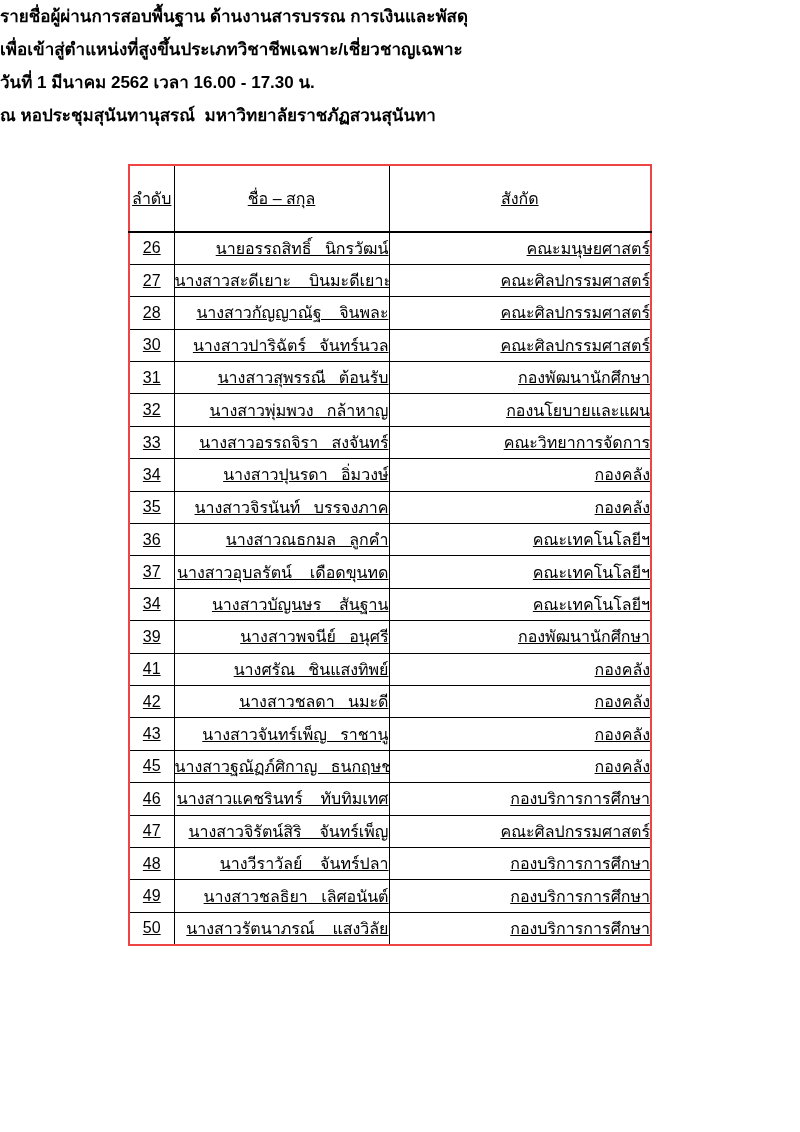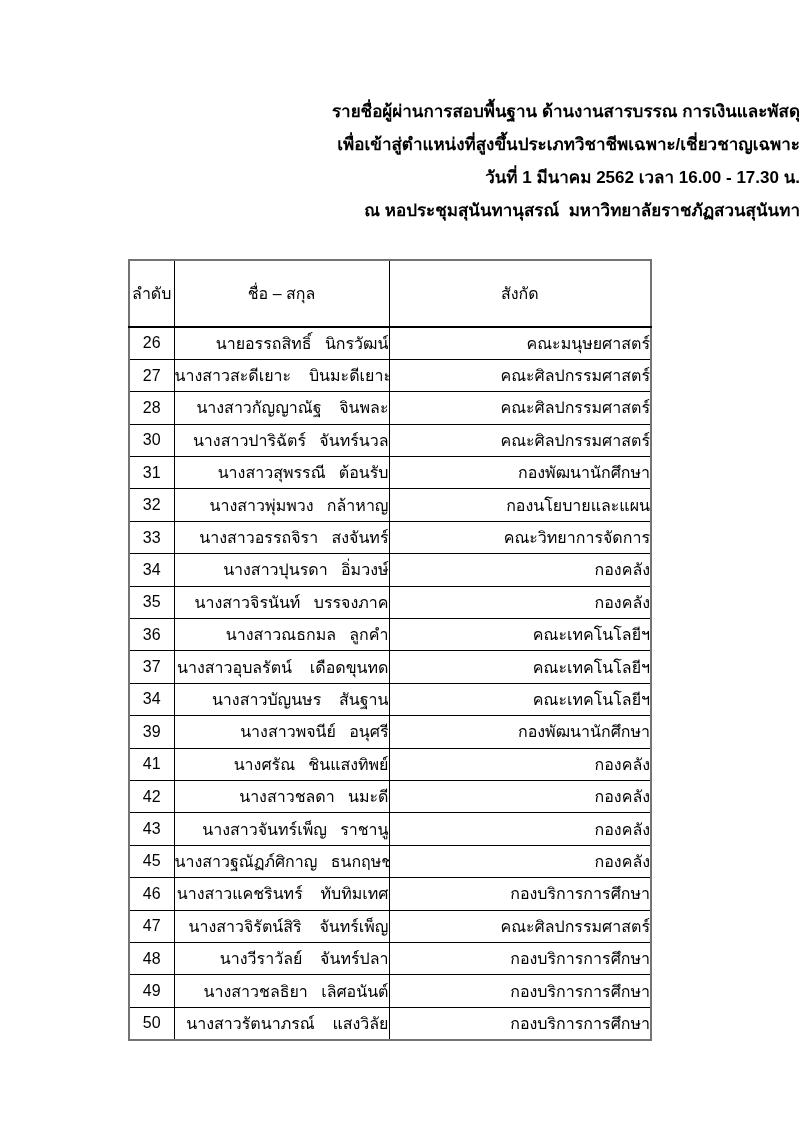--- a/index.html
+++ b/index.html
@@ -8,38 +8,37 @@
     background: #ffffff;
   }
   body {
     width: 800px;
     height: 1132px;
     font-family: "Liberation Sans", "DejaVu Sans", sans-serif;
     color: #000000;
     overflow: hidden;
   }
   .doc-header {
-    padding-top: 50px;
-    text-align: right;
-    margin-top: 45px;
+    text-align: left;
   }
   .doc-header .title-line {
     font-size: 17px;
     font-weight: bold;
     line-height: 33px;
     white-space: pre-wrap;
   }
   .table-wrap {
     margin: 32px 0 0 128px;
   }
   table.roster {
     border-collapse: collapse;
     table-layout: fixed;
     width: 522px;
-    border: 2px solid #737373;
+    border: 2px solid #ef4444;
+    text-decoration: underline;
   }
   table.roster col.c-no  { width: 45px;  }
   table.roster col.c-name{ width: 215px; }
   table.roster col.c-aff { width: 262px; }
   table.roster th, table.roster td {
     border: 1px solid #000000;
     font-weight: normal;
     font-size: 16px;
     padding: 0;
     overflow: hidden;

